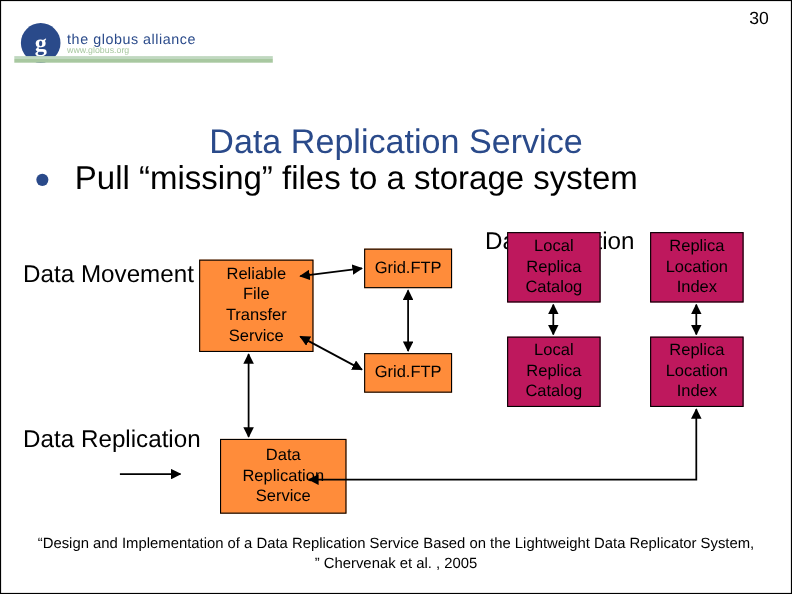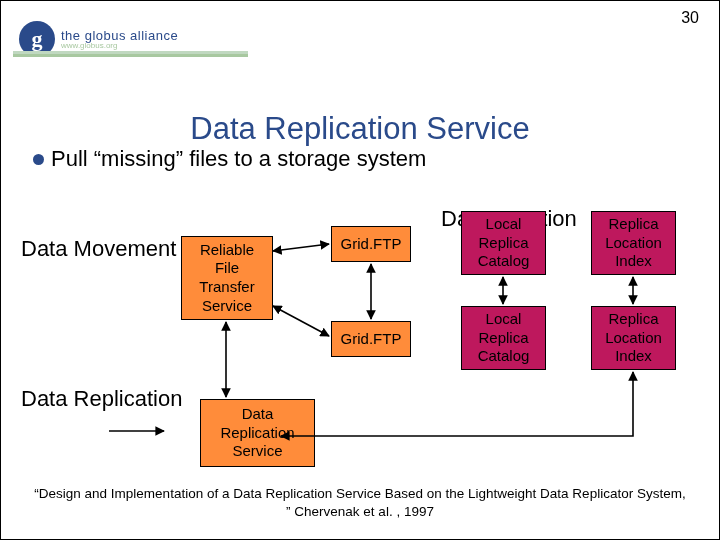--- a/index.html
+++ b/index.html
@@ -75,22 +75,22 @@
     color: #2a4a8a;
     font-weight: normal;
     margin-top: 40px;
   }
   .bullet-row {
     position: absolute;
     top: 145px;
     left: 32px;
     display: flex;
     align-items: center;
-    gap: 7px;
-    font-size: 22px;
+    gap: 24px;
+    font-size: 30px;
     color: #000;
   }
   .bullet-dot {
     width: 11px;
     height: 11px;
     border-radius: 50%;
     background: #2a4a8a;
     flex-shrink: 0;
   }
   .diagram {
@@ -161,21 +161,21 @@
   <span class="bullet-dot"></span>
   <span>Pull “missing” files to a storage system</span>
 </div>
 
 <div class="diagram">
 
   <div class="section-label" style="top:0px; left:420px;">Data Location</div>
   <div class="section-label" style="top:180px; left:0px;">Data Replication</div>
   <div class="section-label" style="top:30px; left:0px;">Data Movement</div>
 
-  <div class="box orange" style="top:55px; left:160px; width:92px; height:84px;">Reliable<br>File<br>Transfer<br>Service</div>
+  <div class="box orange" style="top:55px; left:160px; width:104px; height:84px;">Reliable<br>File<br>Transfer<br>Service</div>
 
   <div class="box orange" style="top:45px; left:310px; width:80px; height:36px;">Grid.FTP</div>
   <div class="box orange" style="top:140px; left:310px; width:80px; height:36px;">Grid.FTP</div>
 
   <div class="box blue" style="top:30px; left:440px; width:85px; height:64px;">Local<br>Replica<br>Catalog</div>
   <div class="box blue" style="top:125px; left:440px; width:85px; height:64px;">Local<br>Replica<br>Catalog</div>
 
   <div class="box blue" style="top:30px; left:570px; width:85px; height:64px;">Replica<br>Location<br>Index</div>
   <div class="box blue" style="top:125px; left:570px; width:85px; height:64px;">Replica<br>Location<br>Index</div>
 
@@ -201,13 +201,13 @@
 
     <line x1="88" y1="250" x2="143" y2="250" stroke="#000" stroke-width="1.6" marker-end="url(#arrow)"></line>
 
     <line x1="205" y1="216" x2="205" y2="141" stroke="#000" stroke-width="1.6" marker-start="url(#arrow)" marker-end="url(#arrow)"></line>
 
     <polyline points="260,255 612,255 612,191" fill="none" stroke="#000" stroke-width="1.6" marker-start="url(#arrow)" marker-end="url(#arrow)"></polyline>
   </svg>
 
 </div>
 
-<div class="citation">“Design and Implementation of a Data Replication Service Based on the Lightweight Data Replicator System, ” Chervenak et al. , 1997</div>
+<div class="citation">“Design and Implementation of a Data Replication Service Based on the Lightweight Data Replicator System, ” Chervenak et al. , 2005</div>
 
 </body></html>

